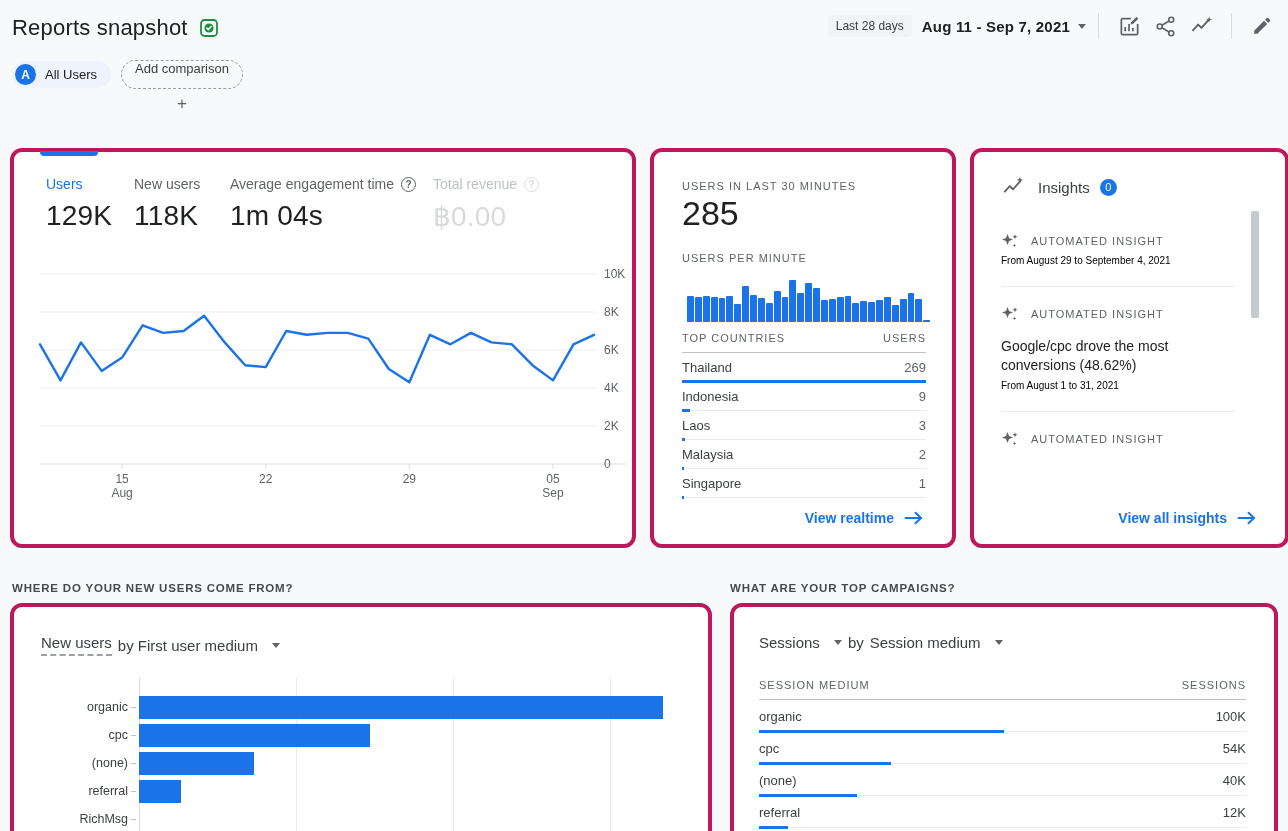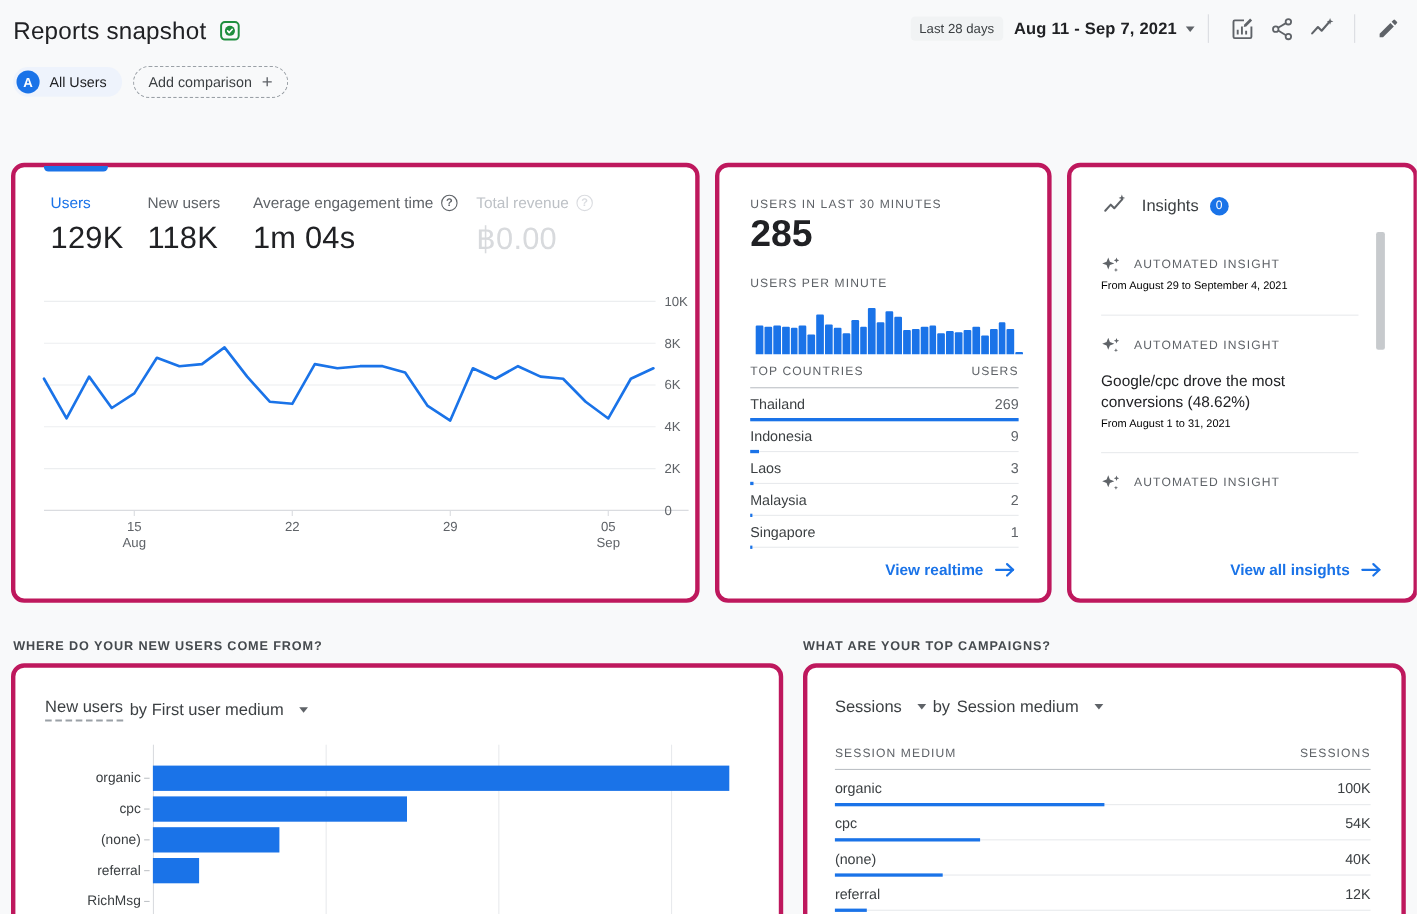--- a/index.html
+++ b/index.html
@@ -16,21 +16,21 @@
   .preset-chip { background:#f1f3f4; border-radius:4px; padding:4px 8px; font-size:12px; color:#3c4043; margin-right:10px; }
   .date-range { font-size:15px; font-weight:600; color:#202124; letter-spacing:.2px; }
   .caret { width:0; height:0; border-left:4.5px solid transparent; border-right:4.5px solid transparent; border-top:5px solid #5f6368; display:inline-block; margin-left:8px; }
   .tb-sep { width:1px; height:26px; background:#dadce0; margin:0 12px; }
   .tb-icon { width:26px; height:26px; display:flex; align-items:center; justify-content:center; margin:0 5px; cursor:pointer; }
 
   
   .chips-row { position:absolute; left:12px; top:60px; display:flex; align-items:center; gap:10px; }
   .chip-users { display:flex; align-items:center; gap:9px; background:#eef3fc; border-radius:14px; height:27px; padding:2px 14px 2px 3px; font-size:13px; color:#202124; cursor:pointer; }
   .avatar { width:21px; height:21px; border-radius:50%; background:#1a73e8; color:#fff; font-size:12px; font-weight:700; display:flex; align-items:center; justify-content:center; }
-  .chip-add { display:flex; align-items:center; gap:9px; border:1px dashed #9aa0a6; border-radius:15px; height:29px; padding:0 13px; font-size:13px; color:#3c4043; cursor:pointer; }
+  .chip-add { display:flex; align-items:center; gap:19px; border:1px dashed #9aa0a6; border-radius:15px; height:29px; padding:0 13px; font-size:13px; color:#3c4043; cursor:pointer;flex-direction:column; }
   .plus-glyph { font-size:17px; color:#5f6368; line-height:1; }
 
   
   #card-overview { left:10px; top:148px; width:626px; height:400px; }
   .tab-indicator { position:absolute; left:26px; top:-1px; width:58px; height:5px; background:#1a73e8; border-radius:0 0 4px 4px; }
   .metrics { position:absolute; left:32px; top:24px; display:flex; }
   .metric { cursor:pointer; }
   .metric:nth-child(1){ width:88px; } .metric:nth-child(2){ width:96px; } .metric:nth-child(3){ width:203px; }
   .metric-label { font-size:14px; color:#5f6368; display:flex; align-items:center; gap:7px; }
   .metric.selected .metric-label { color:#1a73e8; }
@@ -39,21 +39,21 @@
   .metric.muted .metric-value { color:#d8dadd; }
   .help-icon { width:15px; height:15px; border:1.5px solid #5f6368; border-radius:50%; display:inline-flex; align-items:center; justify-content:center; font-size:10px; font-weight:700; color:#5f6368; }
   .help-icon::before { content:"?"; }
   .metric.muted .help-icon { border-color:#dadce0; color:#dadce0; }
   #users-line-svg { position:absolute; left:0; top:105px; }
 
   
   #card-realtime { left:650px; top:148px; width:306px; height:400px; }
   .ovl { font-size:11px; letter-spacing:1px; color:#5f6368; }
   .rt-30-label { position:absolute; left:28px; top:28px; }
-  .rt-30-value { position:absolute; left:28px; top:42px; font-size:34px; color:#202124;font-weight:bold; }
+  .rt-30-value { position:absolute; left:28px; top:42px; font-size:34px; color:#202124; }
   .rt-min-label { position:absolute; left:28px; top:100px; }
   #minute-bars { position:absolute; left:33px; top:128px; width:243px; height:42px; display:flex; align-items:flex-end; gap:1px; }
   .mbar { flex:1; background:#1a73e8; border-radius:1px 1px 0 0; min-height:1px; }
   .tc-header { position:absolute; left:28px; right:26px; top:180px; display:flex; justify-content:space-between; }
   .tc-underline { position:absolute; left:28px; right:26px; top:200px; height:1px; background:#bdc1c6; }
   #countries-list { position:absolute; left:28px; right:26px; top:201px; }
   .country-row { position:relative; height:29px; display:flex; justify-content:space-between; align-items:center; }
   .c-name { font-size:13px; color:#3c4043; }
   .c-val { font-size:13px; color:#5f6368; }
   .c-base { position:absolute; left:0; right:0; bottom:0; height:1px; background:#e8eaed; }

